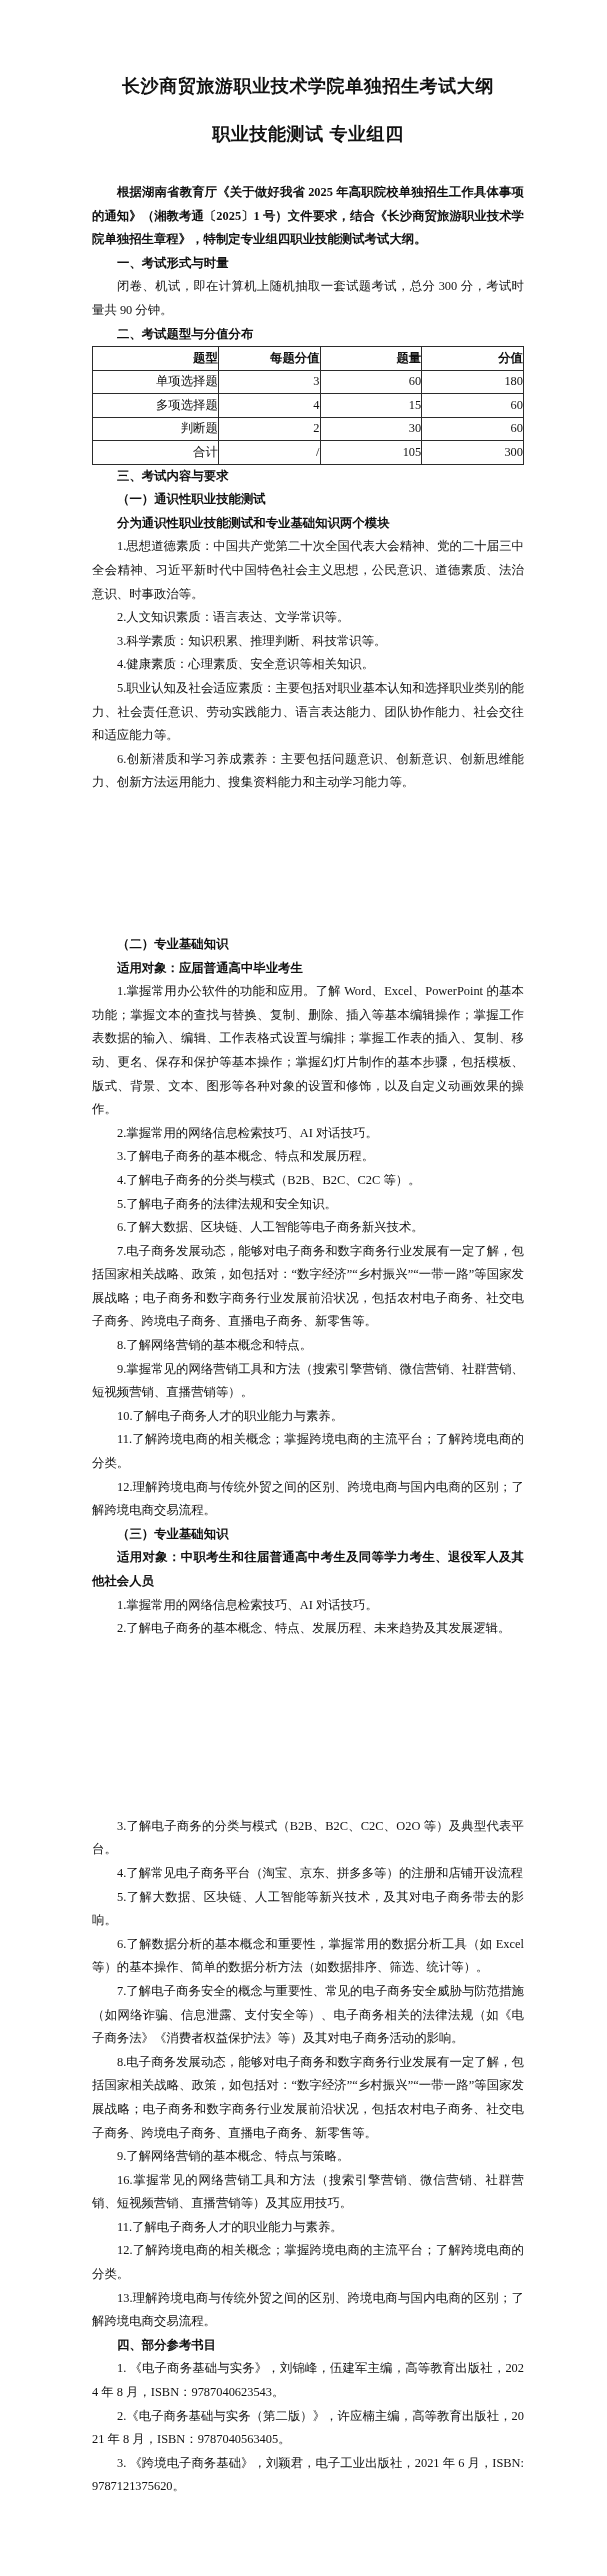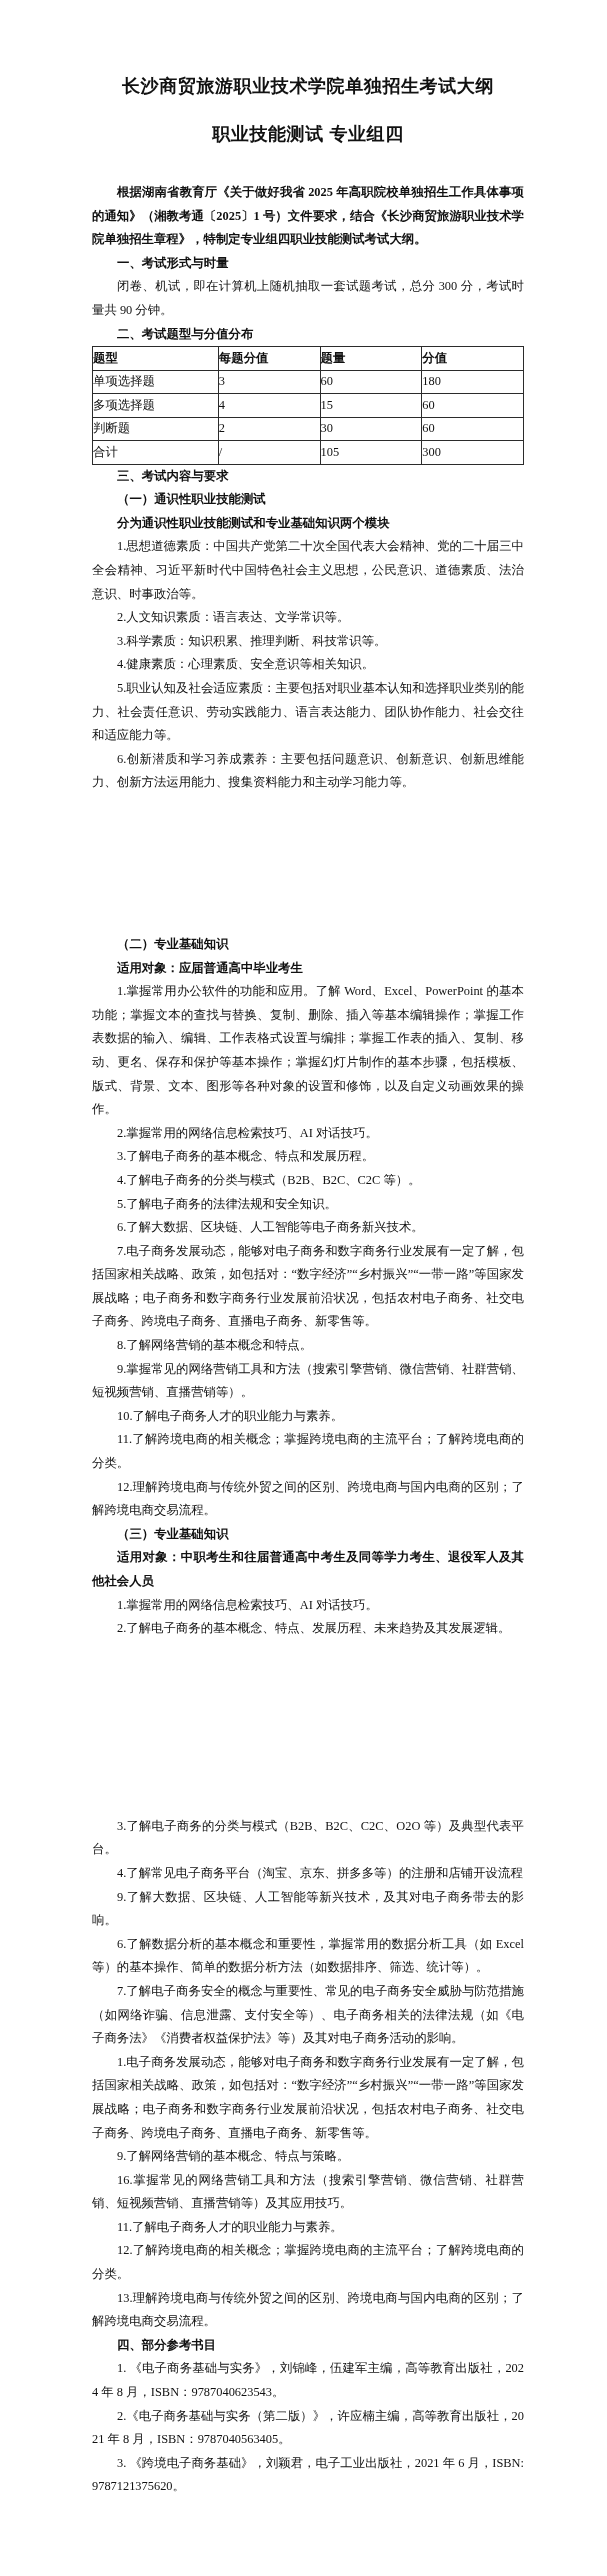--- a/index.html
+++ b/index.html
@@ -30,21 +30,21 @@
     font-family: "Liberation Sans", "DejaVu Sans", sans-serif;
     font-weight: 700;
   }
   .intro { margin-top: 32px; font-weight: bold; }
   table.score {
     width: 100%; border-collapse: collapse; table-layout: fixed;
     margin: 0;
   }
   table.score th, table.score td {
     border: 1.1px solid #2b2b2b; height: 22.5px; padding: 0;
-    text-align: left; vertical-align: middle;
+    text-align: right; vertical-align: middle;
     font-size: 12.4px; font-weight: 400;
   }
   table.score th {
     font-family: "Liberation Sans", "DejaVu Sans", sans-serif;
     font-weight: 700;
   }
   .gap-page1 { height: 138px; }
   .gap-page2 { height: 174px; }
 </style>
 </head>
@@ -135,24 +135,24 @@
 
   <p class="para indent hei">（三）专业基础知识</p>
   <p class="para indent hei">适用对象：中职考生和往届普通高中考生及同等学力考生、退役军人及其他社会人员</p>
   <p class="para indent">1.掌握常用的网络信息检索技巧、AI 对话技巧。</p>
   <p class="para indent">2.了解电子商务的基本概念、特点、发展历程、未来趋势及其发展逻辑。</p>
 
   <div class="gap-page2"></div>
 
   <p class="para indent">3.了解电子商务的分类与模式（B2B、B2C、C2C、O2O 等）及典型代表平台。</p>
   <p class="para indent">4.了解常见电子商务平台（淘宝、京东、拼多多等）的注册和店铺开设流程</p>
-  <p class="para indent">9.了解大数据、区块链、人工智能等新兴技术，及其对电子商务带去的影响。</p>
+  <p class="para indent">5.了解大数据、区块链、人工智能等新兴技术，及其对电子商务带去的影响。</p>
   <p class="para indent">6.了解数据分析的基本概念和重要性，掌握常用的数据分析工具（如 Excel 等）的基本操作、简单的数据分析方法（如数据排序、筛选、统计等）。</p>
   <p class="para indent">7.了解电子商务安全的概念与重要性、常见的电子商务安全威胁与防范措施（如网络诈骗、信息泄露、支付安全等）、电子商务相关的法律法规（如《电子商务法》《消费者权益保护法》等）及其对电子商务活动的影响。</p>
-  <p class="para indent">1.电子商务发展动态，能够对电子商务和数字商务行业发展有一定了解，包括国家相关战略、政策，如包括对：“数字经济”“乡村振兴”“一带一路”等国家发展战略；电子商务和数字商务行业发展前沿状况，包括农村电子商务、社交电子商务、跨境电子商务、直播电子商务、新零售等。</p>
+  <p class="para indent">8.电子商务发展动态，能够对电子商务和数字商务行业发展有一定了解，包括国家相关战略、政策，如包括对：“数字经济”“乡村振兴”“一带一路”等国家发展战略；电子商务和数字商务行业发展前沿状况，包括农村电子商务、社交电子商务、跨境电子商务、直播电子商务、新零售等。</p>
   <p class="para indent">9.了解网络营销的基本概念、特点与策略。</p>
   <p class="para indent">16.掌握常见的网络营销工具和方法（搜索引擎营销、微信营销、社群营销、短视频营销、直播营销等）及其应用技巧。</p>
   <p class="para indent">11.了解电子商务人才的职业能力与素养。</p>
   <p class="para indent">12.了解跨境电商的相关概念；掌握跨境电商的主流平台；了解跨境电商的分类。</p>
   <p class="para indent">13.理解跨境电商与传统外贸之间的区别、跨境电商与国内电商的区别；了解跨境电商交易流程。</p>
 
   <p class="para indent hei">四、部分参考书目</p>
   <p class="para indent">1. 《电子商务基础与实务》，刘锦峰，伍建军主编，高等教育出版社，2024 年 8 月，ISBN：9787040623543。</p>
   <p class="para indent">2.《电子商务基础与实务（第二版）》，许应楠主编，高等教育出版社，2021 年 8 月，ISBN：9787040563405。</p>
   <p class="para indent">3. 《跨境电子商务基础》，刘颖君，电子工业出版社，2021 年 6 月，ISBN:9787121375620。</p>

